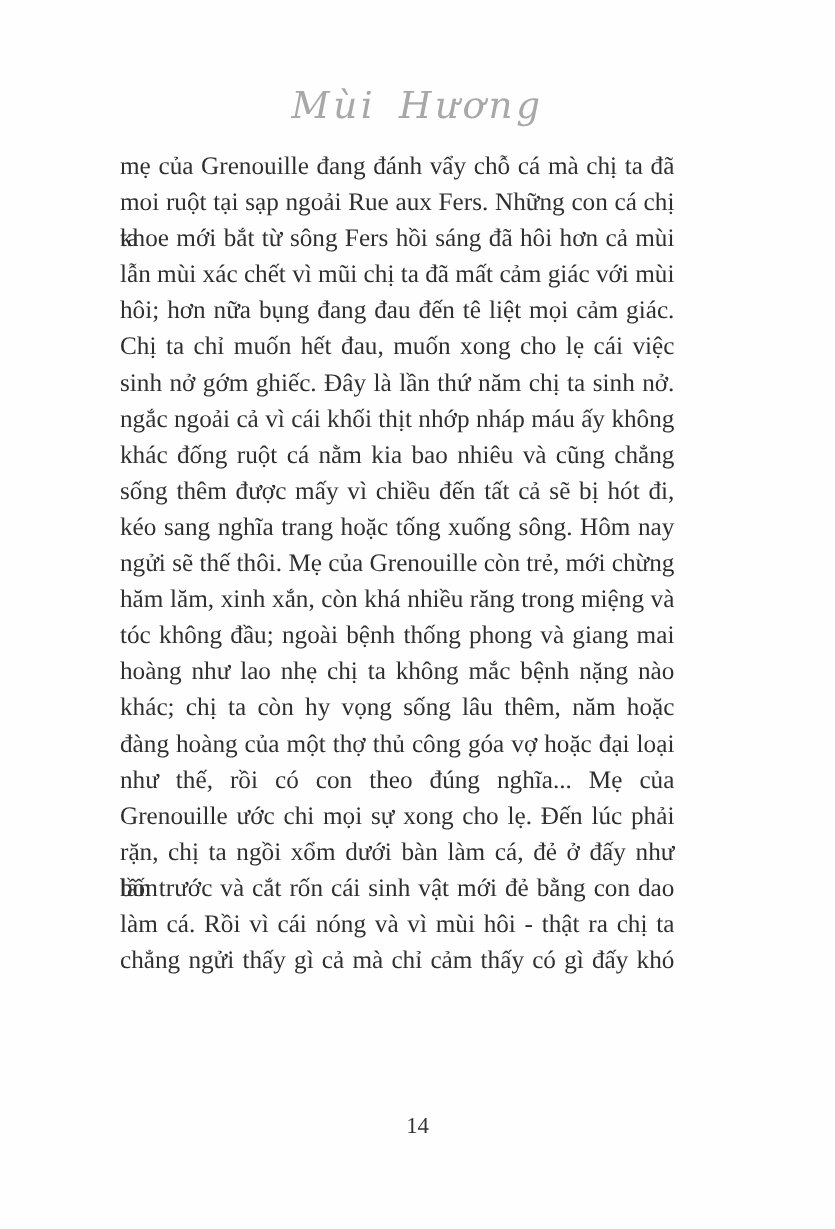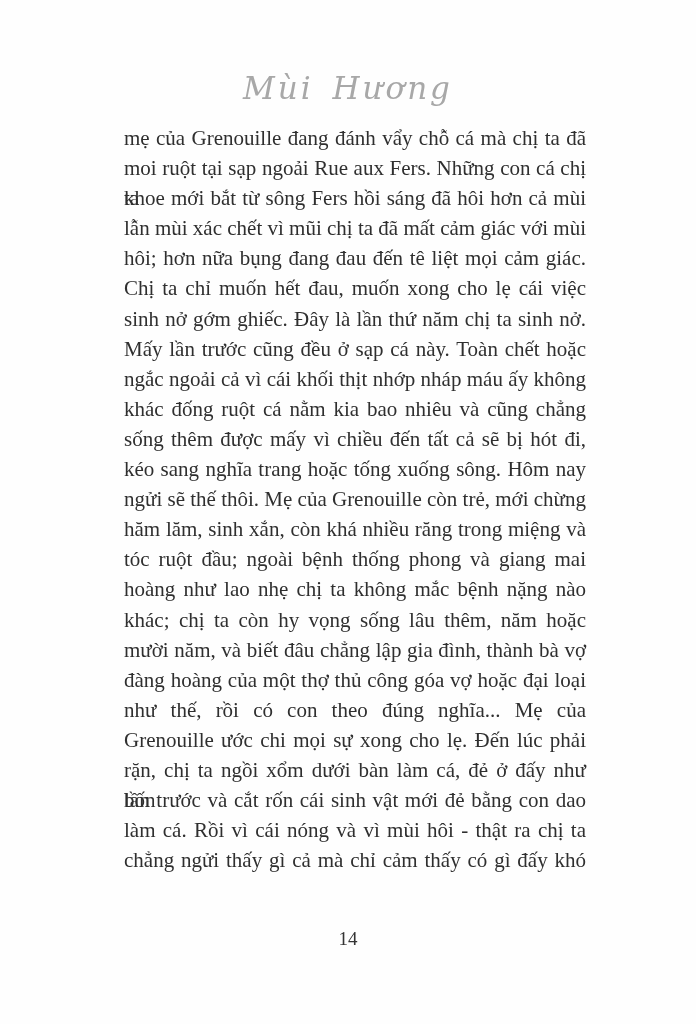--- a/index.html
+++ b/index.html
@@ -25,21 +25,21 @@
     font-family: "DejaVu Serif", "Liberation Serif", serif;
     font-style: italic;
     font-size: 31px;
     letter-spacing: 3px;
     color: #a8a8a8;
     word-spacing: 6px;
   }
   .body-text {
     position: absolute;
     top: 123px;
-    left: 124px;
+    left: 100px;
     width: 462px;
     font-size: 21px;
   }
   .body-text .line {
     line-height: 30.1px;
     height: 30.1px;
     text-align: justify;
     text-align-last: justify;
     white-space: normal;
     overflow: visible;
@@ -61,31 +61,29 @@
   <div class="running-header">Mùi Hương</div>
 
   <div class="body-text">
       <div class="line">mẹ của Grenouille đang đánh vẩy chỗ cá mà chị ta đã</div>
       <div class="line">moi ruột tại sạp ngoải Rue aux Fers. Những con cá chị ta</div>
       <div class="line">khoe mới bắt từ sông Fers hồi sáng đã hôi hơn cả mùi</div>
       <div class="line">lẫn mùi xác chết vì mũi chị ta đã mất cảm giác với mùi</div>
       <div class="line">hôi; hơn nữa bụng đang đau đến tê liệt mọi cảm giác.</div>
       <div class="line">Chị ta chỉ muốn hết đau, muốn xong cho lẹ cái việc</div>
       <div class="line">sinh nở gớm ghiếc. Đây là lần thứ năm chị ta sinh nở.</div>
-      <div class="line">Mấy lần trước cũng đều ở sạp cá này. Toàn chết hoặc</div>
       <div class="line">ngắc ngoải cả vì cái khối thịt nhớp nháp máu ấy không</div>
       <div class="line">khác đống ruột cá nằm kia bao nhiêu và cũng chẳng</div>
       <div class="line">sống thêm được mấy vì chiều đến tất cả sẽ bị hót đi,</div>
       <div class="line">kéo sang nghĩa trang hoặc tống xuống sông. Hôm nay</div>
       <div class="line">ngửi sẽ thế thôi. Mẹ của Grenouille còn trẻ, mới chừng</div>
-      <div class="line">hăm lăm, sinh xắn, còn khá nhiều răng trong miệng và</div>
-      <div class="line">tóc ruột đầu; ngoài bệnh thống phong và giang mai</div>
+      <div class="line">hăm lăm, xinh xắn, còn khá nhiều răng trong miệng và</div>
+      <div class="line">tóc không đầu; ngoài bệnh thống phong và giang mai</div>
       <div class="line">hoàng như lao nhẹ chị ta không mắc bệnh nặng nào</div>
       <div class="line">khác; chị ta còn hy vọng sống lâu thêm, năm hoặc</div>
-      <div class="line">mười năm, và biết đâu chẳng lập gia đình, thành bà vợ</div>
       <div class="line">đàng hoàng của một thợ thủ công góa vợ hoặc đại loại</div>
       <div class="line">như thế, rồi có con theo đúng nghĩa... Mẹ của</div>
       <div class="line">Grenouille ước chi mọi sự xong cho lẹ. Đến lúc phải</div>
       <div class="line">rặn, chị ta ngồi xổm dưới bàn làm cá, đẻ ở đấy như bốn</div>
       <div class="line">lần trước và cắt rốn cái sinh vật mới đẻ bằng con dao</div>
       <div class="line">làm cá. Rồi vì cái nóng và vì mùi hôi - thật ra chị ta</div>
       <div class="line">chẳng ngửi thấy gì cả mà chỉ cảm thấy có gì đấy khó</div>
     </div>
 
   <div class="page-number">14</div>

